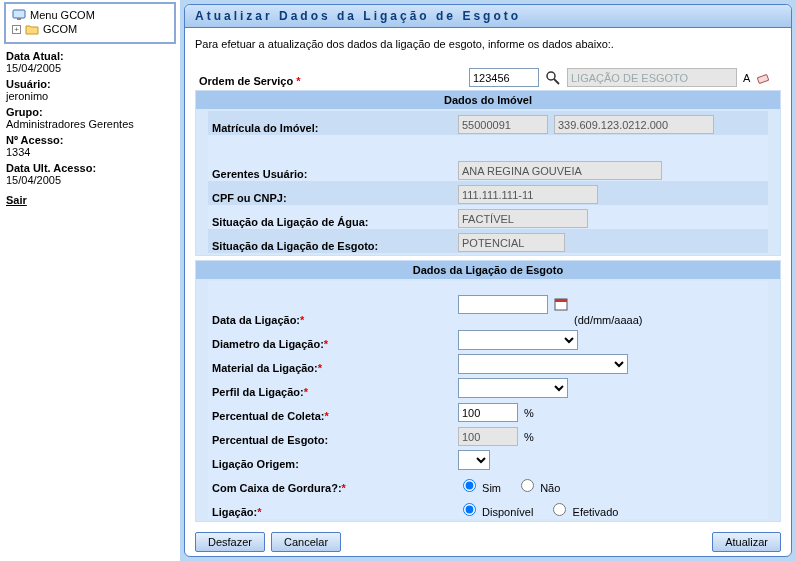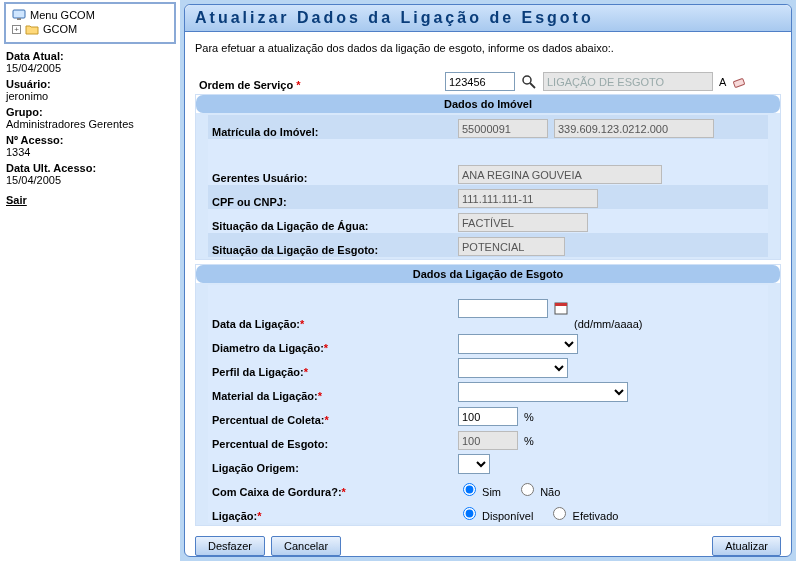--- a/index.html
+++ b/index.html
@@ -62,21 +62,21 @@
     flex-direction: column;
     padding-bottom: 4px;
   }
   .panel-header {
     background: linear-gradient(#cfe3fb, #a8c9ef);
     border-bottom: 1px solid #4f7fc6;
     border-radius: 6px 6px 0 0;
     color: #0a3d7a;
     font-weight: bold;
     letter-spacing: 3px;
-    font-size: 16px;
+    font-size: 12px;
     padding: 4px 10px;
   }
   .intro {
     padding: 10px 10px 14px 10px;
   }
   .form-area {
     padding: 0 10px;
   }
   .row {
     display: flex;
@@ -110,21 +110,20 @@
   .section {
     margin: 2px 0 4px 0;
     border: 1px solid #cfe0f6;
   }
   .section-head {
     background: #a6c8ef;
     color: #000;
     font-weight: bold;
     text-align: center;
     padding: 3px 0;
-    border-radius: 7px;
   }
   .section-body {
     background: #d8e8fb;
     padding: 2px 12px;
   }
   .section-body.alt .row:nth-child(odd) { background: #c9ddf5; }
   .section-body.alt .row:nth-child(even) { background: #dbeafd; }
   .section-body.plain .row { background: #dbeafd; }
 
   .icon-btn {
@@ -196,21 +195,21 @@
       <div class="panel-header">Atualizar Dados da Ligação de Esgoto</div>
       <div class="intro">Para efetuar a atualização dos dados da ligação de esgoto, informe os dados abaixo:.</div>
 
       <div class="form-area">
 
         <div class="row">
           <div class="lbl">
             <span>Ordem de Serviço</span><span class="req"> *</span>
           </div>
           <div class="val-area">
-            <input class="text" style="width: 70px;" value="123456">
+            <input class="text" style="width: 70px; margin-left: 24px;" value="123456">
             <span class="icon-btn">
               <svg width="16" height="16" viewBox="0 0 16 16">
                   <circle cx="6" cy="6" r="4" fill="none" stroke="#333" stroke-width="1.5"></circle>
                   <line x1="9" y1="9" x2="14" y2="14" stroke="#333" stroke-width="1.8"></line>
                 </svg>
             </span>
             <input class="ro" style="width: 170px; color: rgb(153, 170, 170);" readonly="" value="LIGAÇÃO DE ESGOTO">
             <span>A</span>
             <span class="icon-btn">
               <svg width="16" height="16" viewBox="0 0 16 16">
@@ -273,29 +272,29 @@
                 <span class="hint">(dd/mm/aaaa)</span>
               </div>
             </div>
             <div class="row">
               <div class="lbl"><span>Diametro da Ligação:</span><span class="req">*</span></div>
               <div class="val-area">
                   <select class="sel" style="width:120px"><option></option></select>
                 </div>
             </div>
             <div class="row">
+              <div class="lbl"><span>Material da Ligação:</span><span class="req">*</span></div>
+              <div class="val-area">
+                  <select class="sel" style="width:170px"><option></option></select>
+                </div>
+            </div>
+            <div class="row">
               <div class="lbl"><span>Perfil da Ligação:</span><span class="req">*</span></div>
               <div class="val-area">
                   <select class="sel" style="width:110px"><option></option></select>
-                </div>
-            </div>
-            <div class="row">
-              <div class="lbl"><span>Material da Ligação:</span><span class="req">*</span></div>
-              <div class="val-area">
-                  <select class="sel" style="width:170px"><option></option></select>
                 </div>
             </div>
             <div class="row">
               <div class="lbl"><span>Percentual de Coleta:</span><span class="req">*</span></div>
               <div class="val-area">
                 <input class="text" style="width: 60px;" value="100">
                 <span>%</span>
               </div>
             </div>
             <div class="row">

